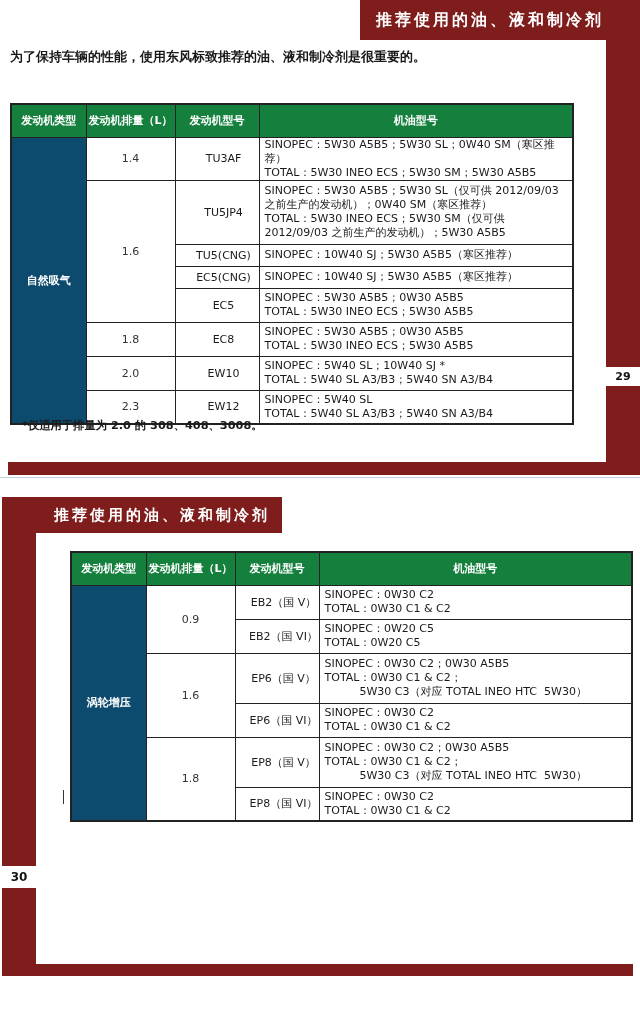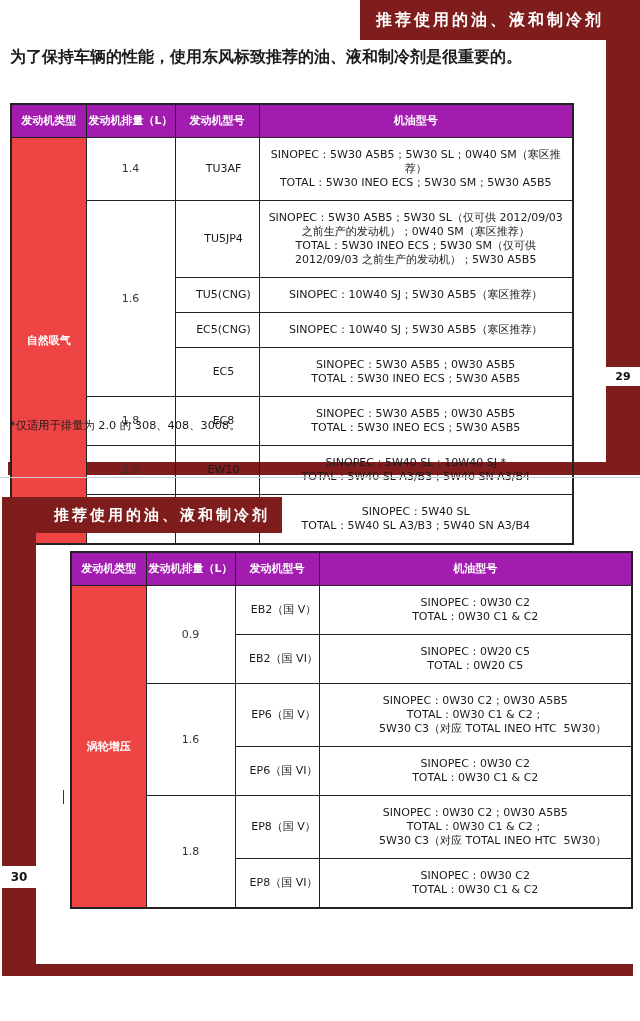--- a/index.html
+++ b/index.html
@@ -7,43 +7,43 @@
   body { position: relative; font-family: "DejaVu Sans", "Liberation Sans", sans-serif; color: #222; }
   .blue { background: #7f1d1d; }
   .abs { position: absolute; }
 
   
   #p1-header { left: 360px; top: 0; width: 280px; height: 40px; color: #fff; font-size: 16px; font-weight: bold; letter-spacing: 3px; display: flex; align-items: center; padding-left: 16px; }
   #p1-right-top { left: 606px; top: 40px; width: 34px; height: 327px; }
   #p1-right-bot { left: 606px; top: 386px; width: 34px; height: 89px; }
   #p1-bottom { left: 8px; top: 462px; width: 632px; height: 13px; }
   #p1-pagenum { left: 606px; top: 367px; width: 34px; height: 19px; font-size: 11px; font-weight: bold; text-align: center; line-height: 19px; color: #111; }
-  #p1-intro { left: 10px; top: 48px; width: 590px; font-size: 16px; font-weight: bold; line-height: 18px; color: #1a1a1a; }
+  #p1-intro { left: 10px; top: 48px; width: 590px; font-size: 13px; font-weight: bold; line-height: 18px; color: #1a1a1a; }
   #separator { left: 0; top: 477px; width: 640px; height: 1px; background: #c8ccd4; }
 
   
   #p2-header { left: 2px; top: 497px; width: 280px; height: 36px; color: #fff; font-size: 15px; font-weight: bold; letter-spacing: 3px; display: flex; align-items: center; padding-left: 52px; }
   #p2-left-top { left: 2px; top: 533px; width: 34px; height: 333px; }
   #p2-left-bot { left: 2px; top: 888px; width: 34px; height: 88px; }
   #p2-bottom { left: 2px; top: 964px; width: 631px; height: 12px; }
   #p2-pagenum { left: 2px; top: 866px; width: 34px; height: 22px; font-size: 12px; font-weight: bold; text-align: center; line-height: 22px; color: #111; }
   #p2-cursor { left: 63px; top: 790px; width: 1px; height: 14px; background: #333; }
 
   
   table.oil { position: absolute; border-collapse: collapse; border: 2px solid #222; table-layout: fixed; }
-  table.oil th { background: #a21caf; color: #fff; font-size: 11px; font-weight: bold; height: 33px; border: 1px solid #222; text-align: center; }
+  table.oil th { background: #15803d; color: #fff; font-size: 11px; font-weight: bold; height: 33px; border: 1px solid #222; text-align: center; }
   table.oil td { border: 1px solid #222; font-size: 11px; vertical-align: middle; }
-  td.type { background: #ef4444; color: #fff; font-weight: bold; text-align: center; font-size: 11px; }
+  td.type { background: #0c4a6e; color: #fff; font-weight: bold; text-align: center; font-size: 11px; }
   td.disp { text-align: center; color: #333; font-size: 11px; }
   td.model { text-align: center; font-size: 14px; font-weight: 500; color: #1a1a1a; padding-left: 13px; }
-  td.oilspec { padding: 10px 5px; font-size: 10.2px; line-height: 14px; color: #1a1a1a; text-align: center; }
+  td.oilspec { padding: 0 5px; font-size: 10.2px; line-height: 14px; color: #1a1a1a; }
   .line { display: block; white-space: pre-wrap; }
   #p1-table { left: 10px; top: 103px; width: 564px; }
   #p2-table { left: 70px; top: 551px; width: 563px; }
-  #p1-note { left: 10px; top: 418px; font-size: 11.3px; font-weight: normal; color: #1a1a1a; }
+  #p1-note { left: 22px; top: 418px; font-size: 11.3px; font-weight: bold; color: #1a1a1a; }
 </style>
 </head>
 <body>
 
 <div id="p1-header" class="abs blue">推荐使用的油、液和制冷剂</div>
 <div id="p1-right-top" class="abs blue"></div>
 <div id="p1-right-bot" class="abs blue"></div>
 <div id="p1-bottom" class="abs blue"></div>
 <div id="p1-pagenum" class="abs">29</div>
 

